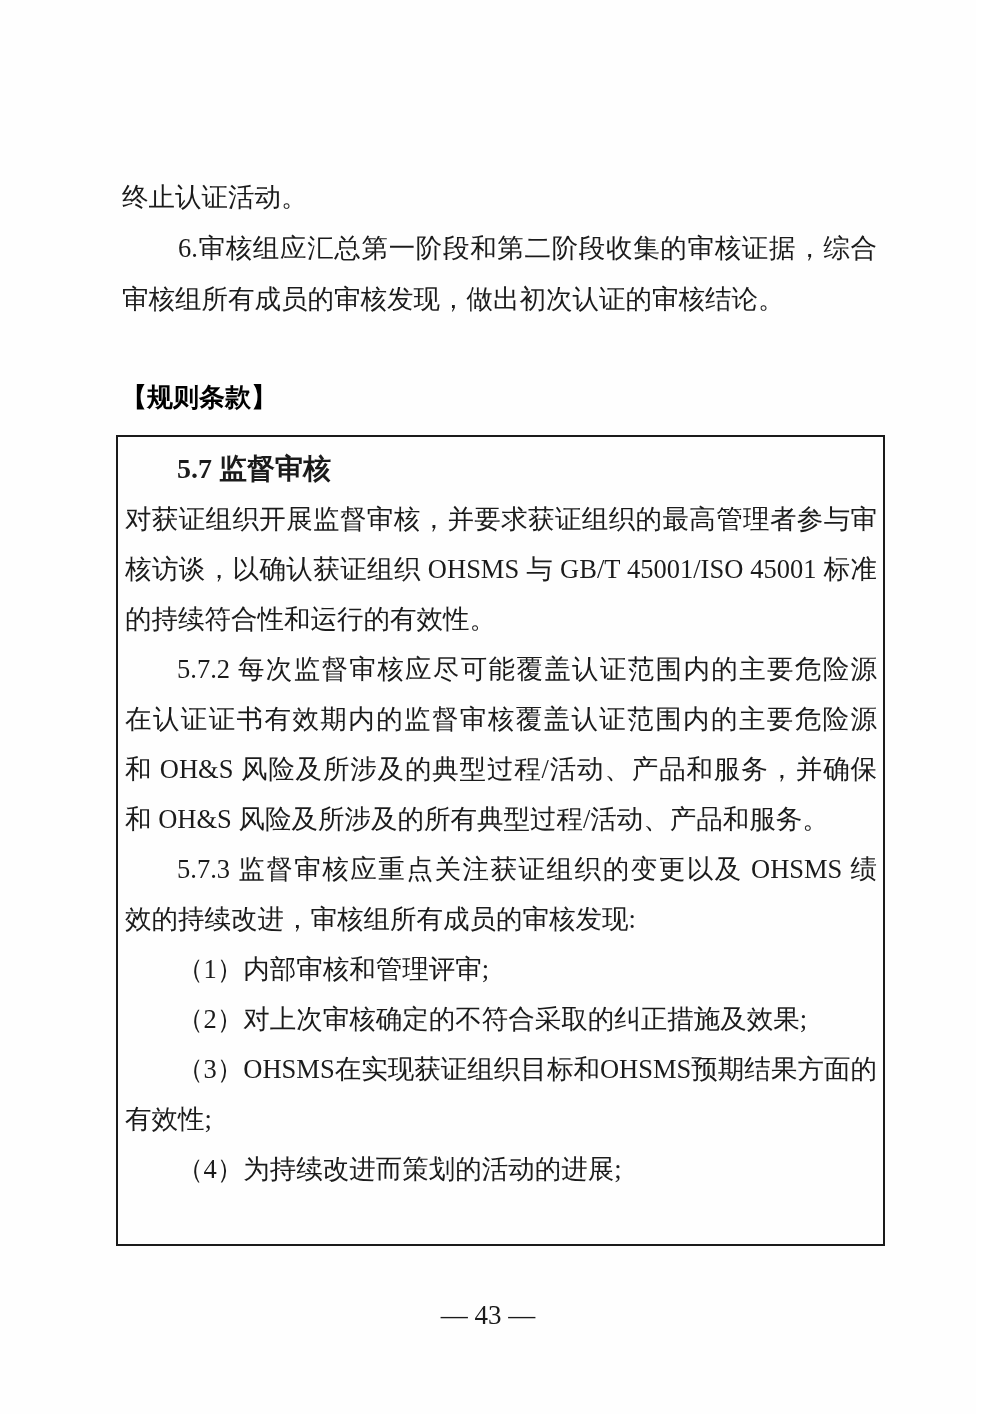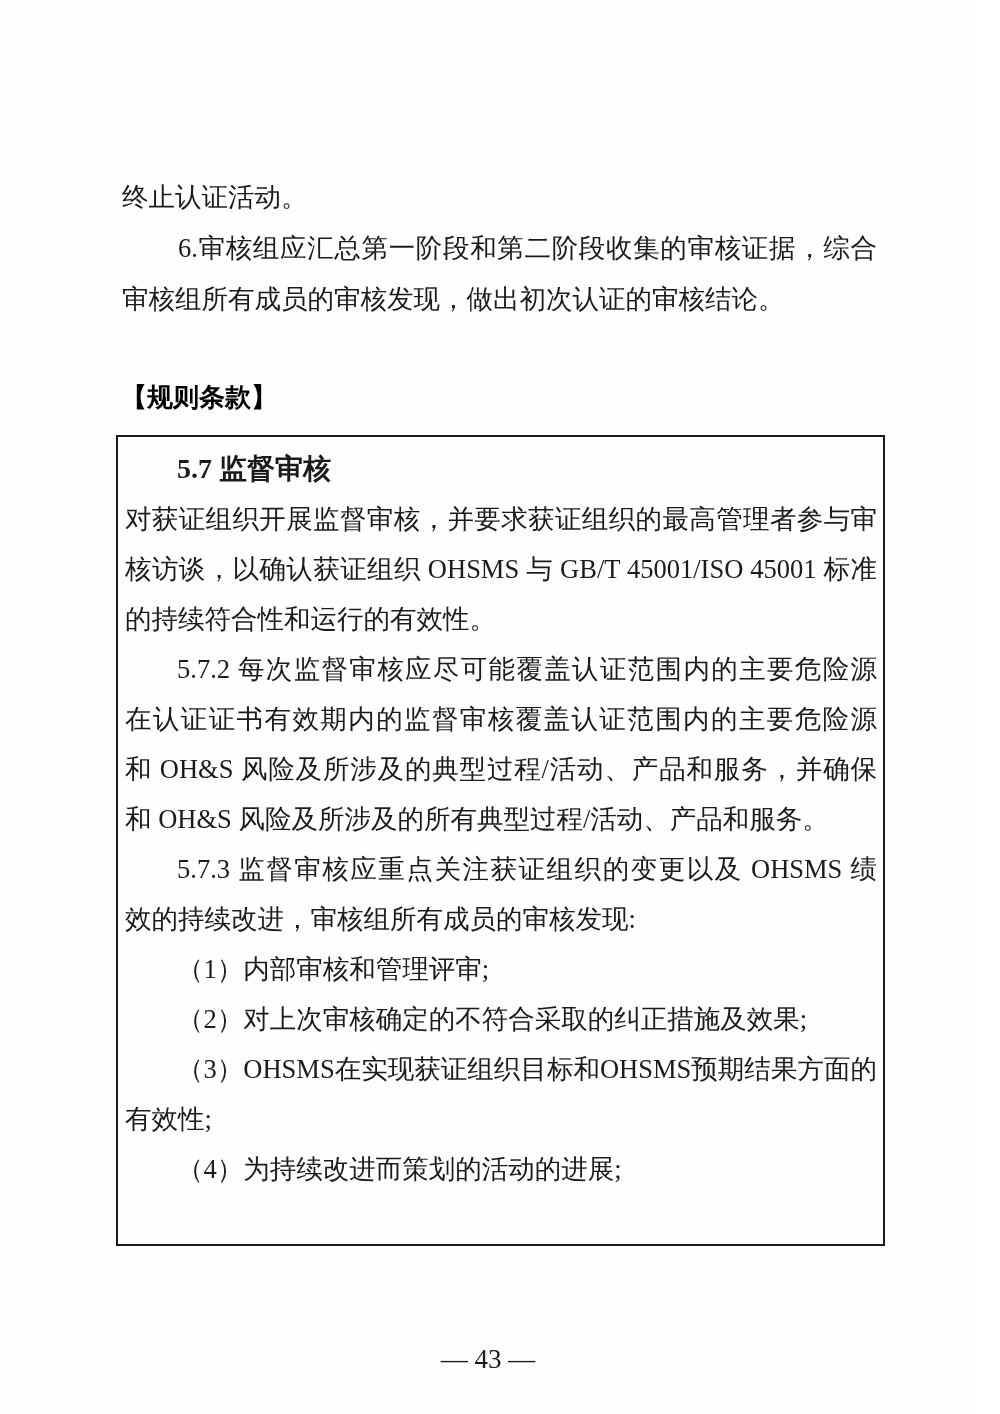--- a/index.html
+++ b/index.html
@@ -52,21 +52,21 @@
     margin-top: 18px;
   }
   .rule-box .title {
     font-weight: 700;
     font-size: 28px;
   }
   .footer {
     position: absolute;
     left: 0;
     right: 0;
-    top: 1336px;
+    top: 1292px;
     text-align: center;
     font-size: 27px;
     line-height: 46px;
     color: #1b1b1b;
   }
 </style>
 </head>
 <body>
 
 <div class="page">

